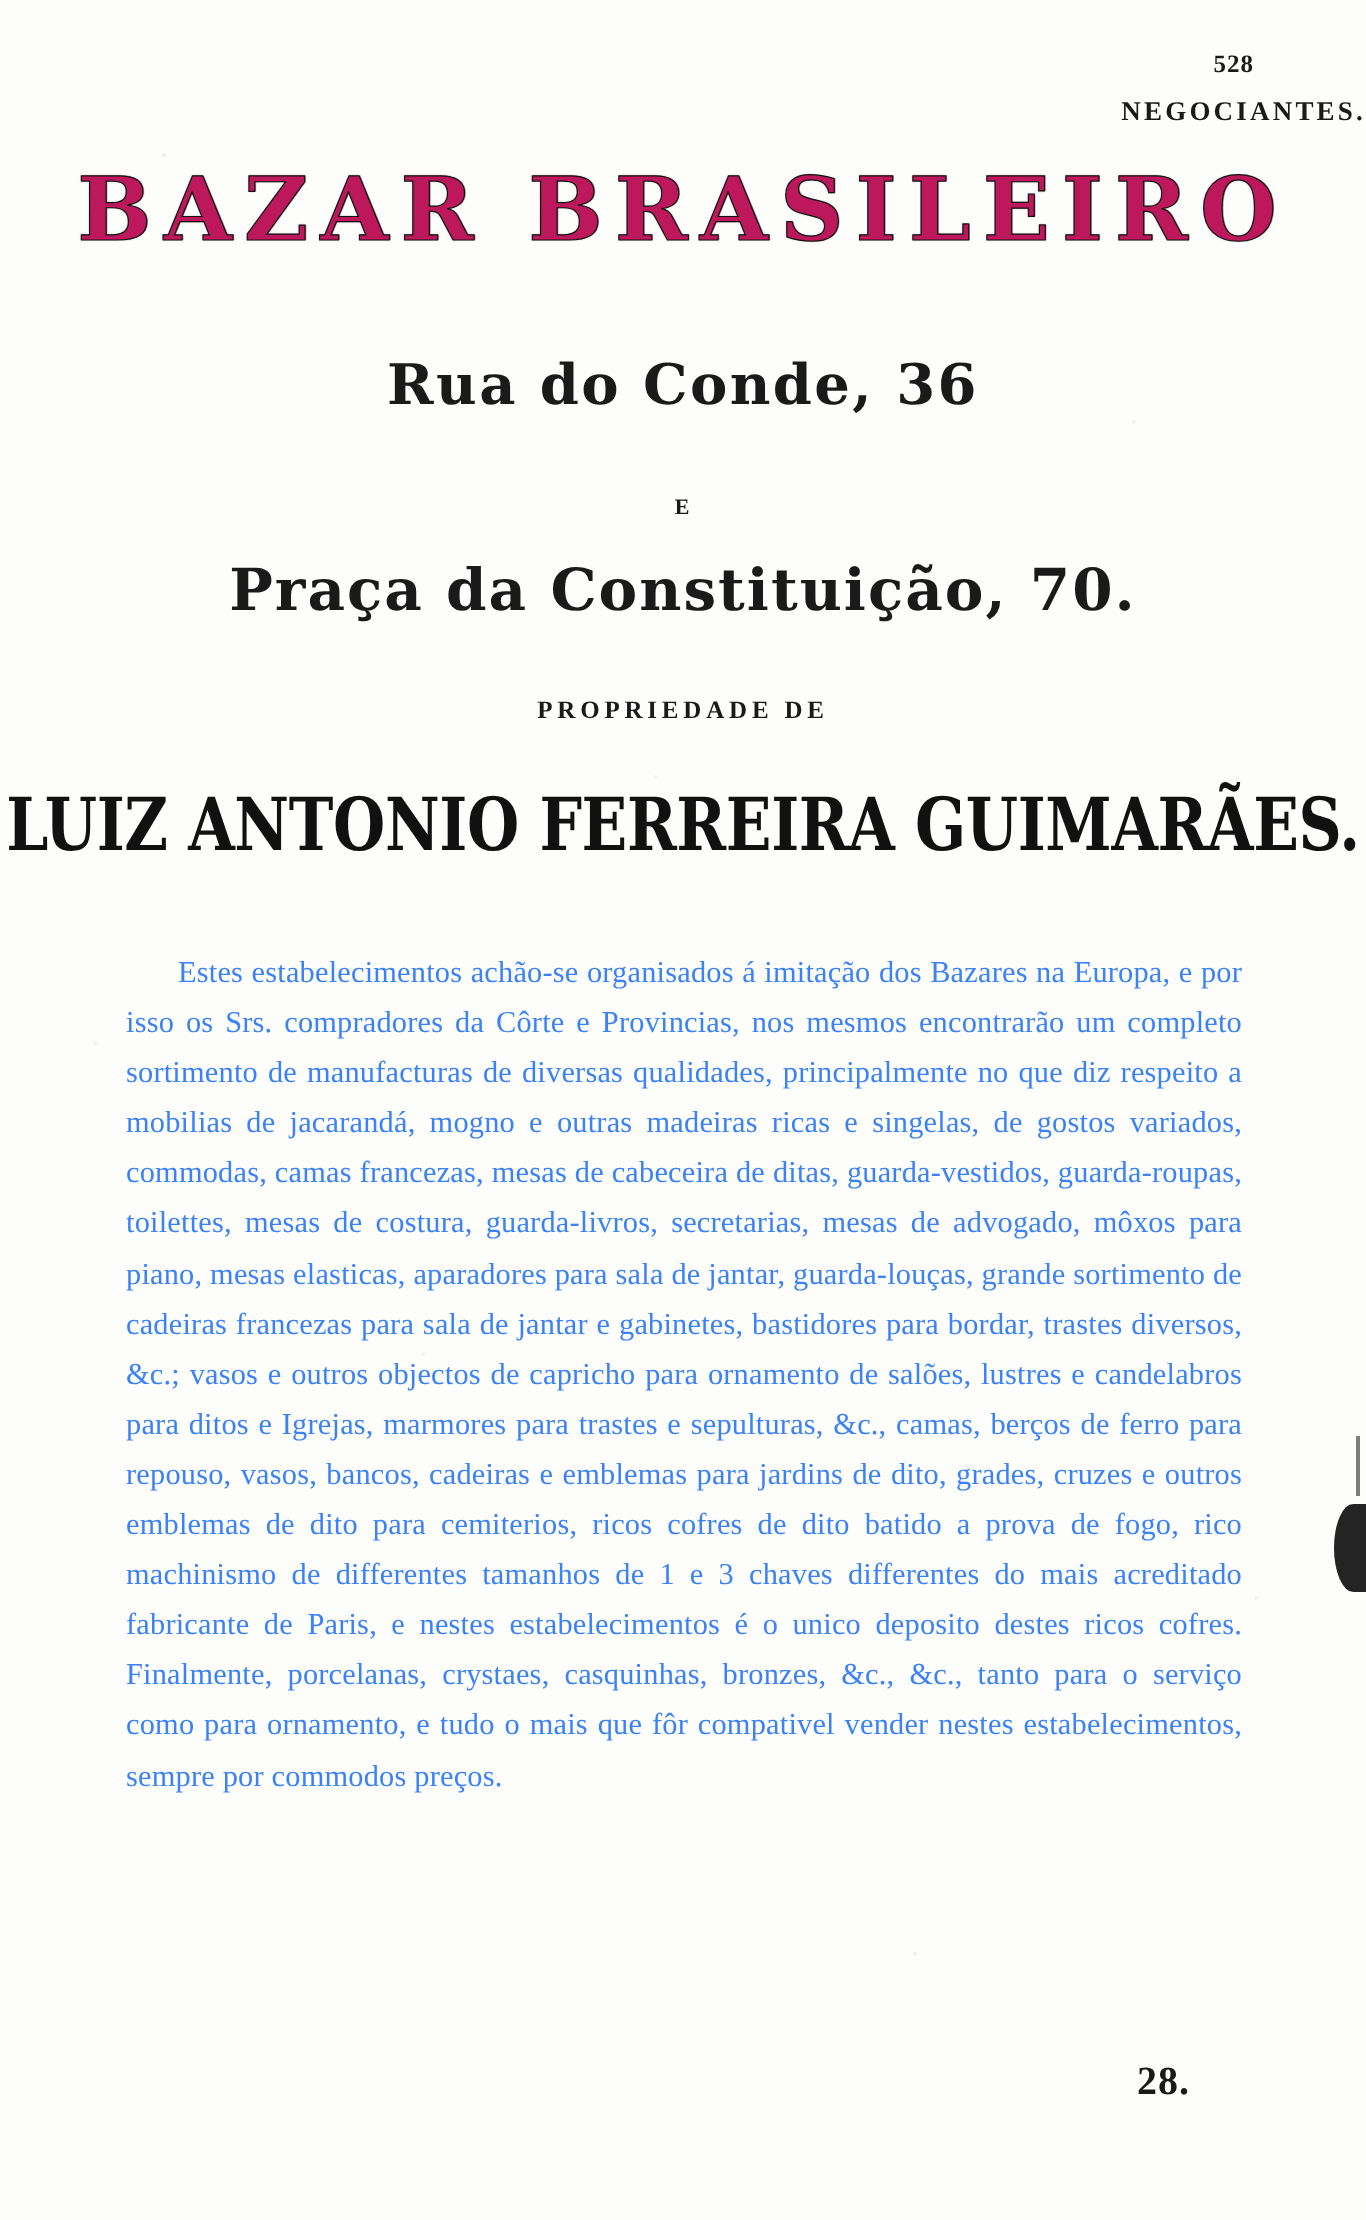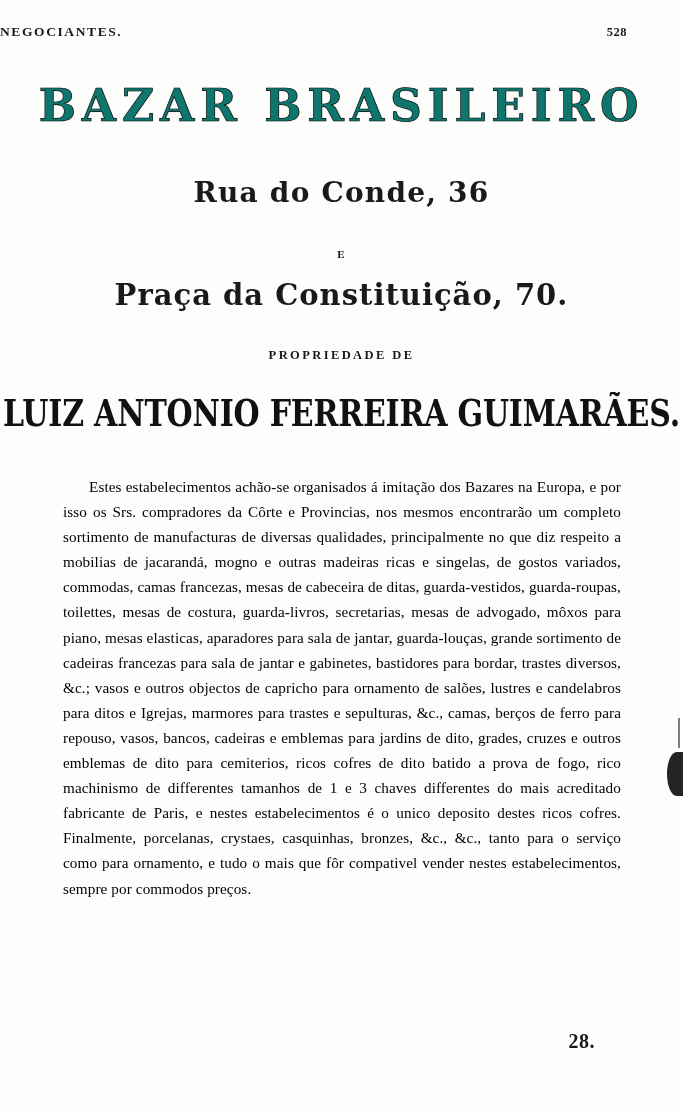--- a/index.html
+++ b/index.html
@@ -41,25 +41,26 @@
   }
 
   .running-head {
     position: absolute;
     top: 24px;
     left: 0;
     right: 0;
     height: 20px;
   }
   .running-head .center {
-    text-align: left;
+    text-align: right;
     font-size: 13.5px;
     letter-spacing: 1.6px;
     font-weight: bold;
     font-family: "Liberation Serif", serif;
+    margin-top: 24px;
   }
   .running-head .folio {
     position: absolute;
     right: 56px;
     top: 1px;
     font-size: 12.5px;
     font-weight: bold;
     letter-spacing: .5px;
   }
 
@@ -67,21 +68,21 @@
     position: absolute;
     top: 84px;
     left: 0;
     right: 0;
     text-align: center;
     font-family: "DejaVu Serif", serif;
     font-weight: bold;
     font-size: 44px;
     letter-spacing: 6px;
     line-height: 1;
-    color: #0f766e;
+    color: #be185d;
     text-shadow: 0 0 1px rgba(0,0,0,0.55), 0.6px 0 0 rgba(0,0,0,0.35);
     -webkit-text-stroke: 0.6px #111;
   }
 
   .addr1 {
     position: absolute;
     top: 176px;
     left: 0; right: 0;
     text-align: center;
     font-family: "DejaVu Serif", serif;
@@ -134,21 +135,21 @@
   .body-copy {
     position: absolute;
     top: 474px;
     left: 63px;
     width: 558px;
     font-family: "Liberation Serif", serif;
     font-size: 15.2px;
     line-height: 25.1px;
     text-align: justify;
     text-justify: inter-word;
-    color: #000000;
+    color: #3b82f6;
     letter-spacing: 0.1px;
   }
   .body-copy p {
     margin: 0;
     text-indent: 26px;
   }
 
   .signature {
     position: absolute;
     top: 1030px;

